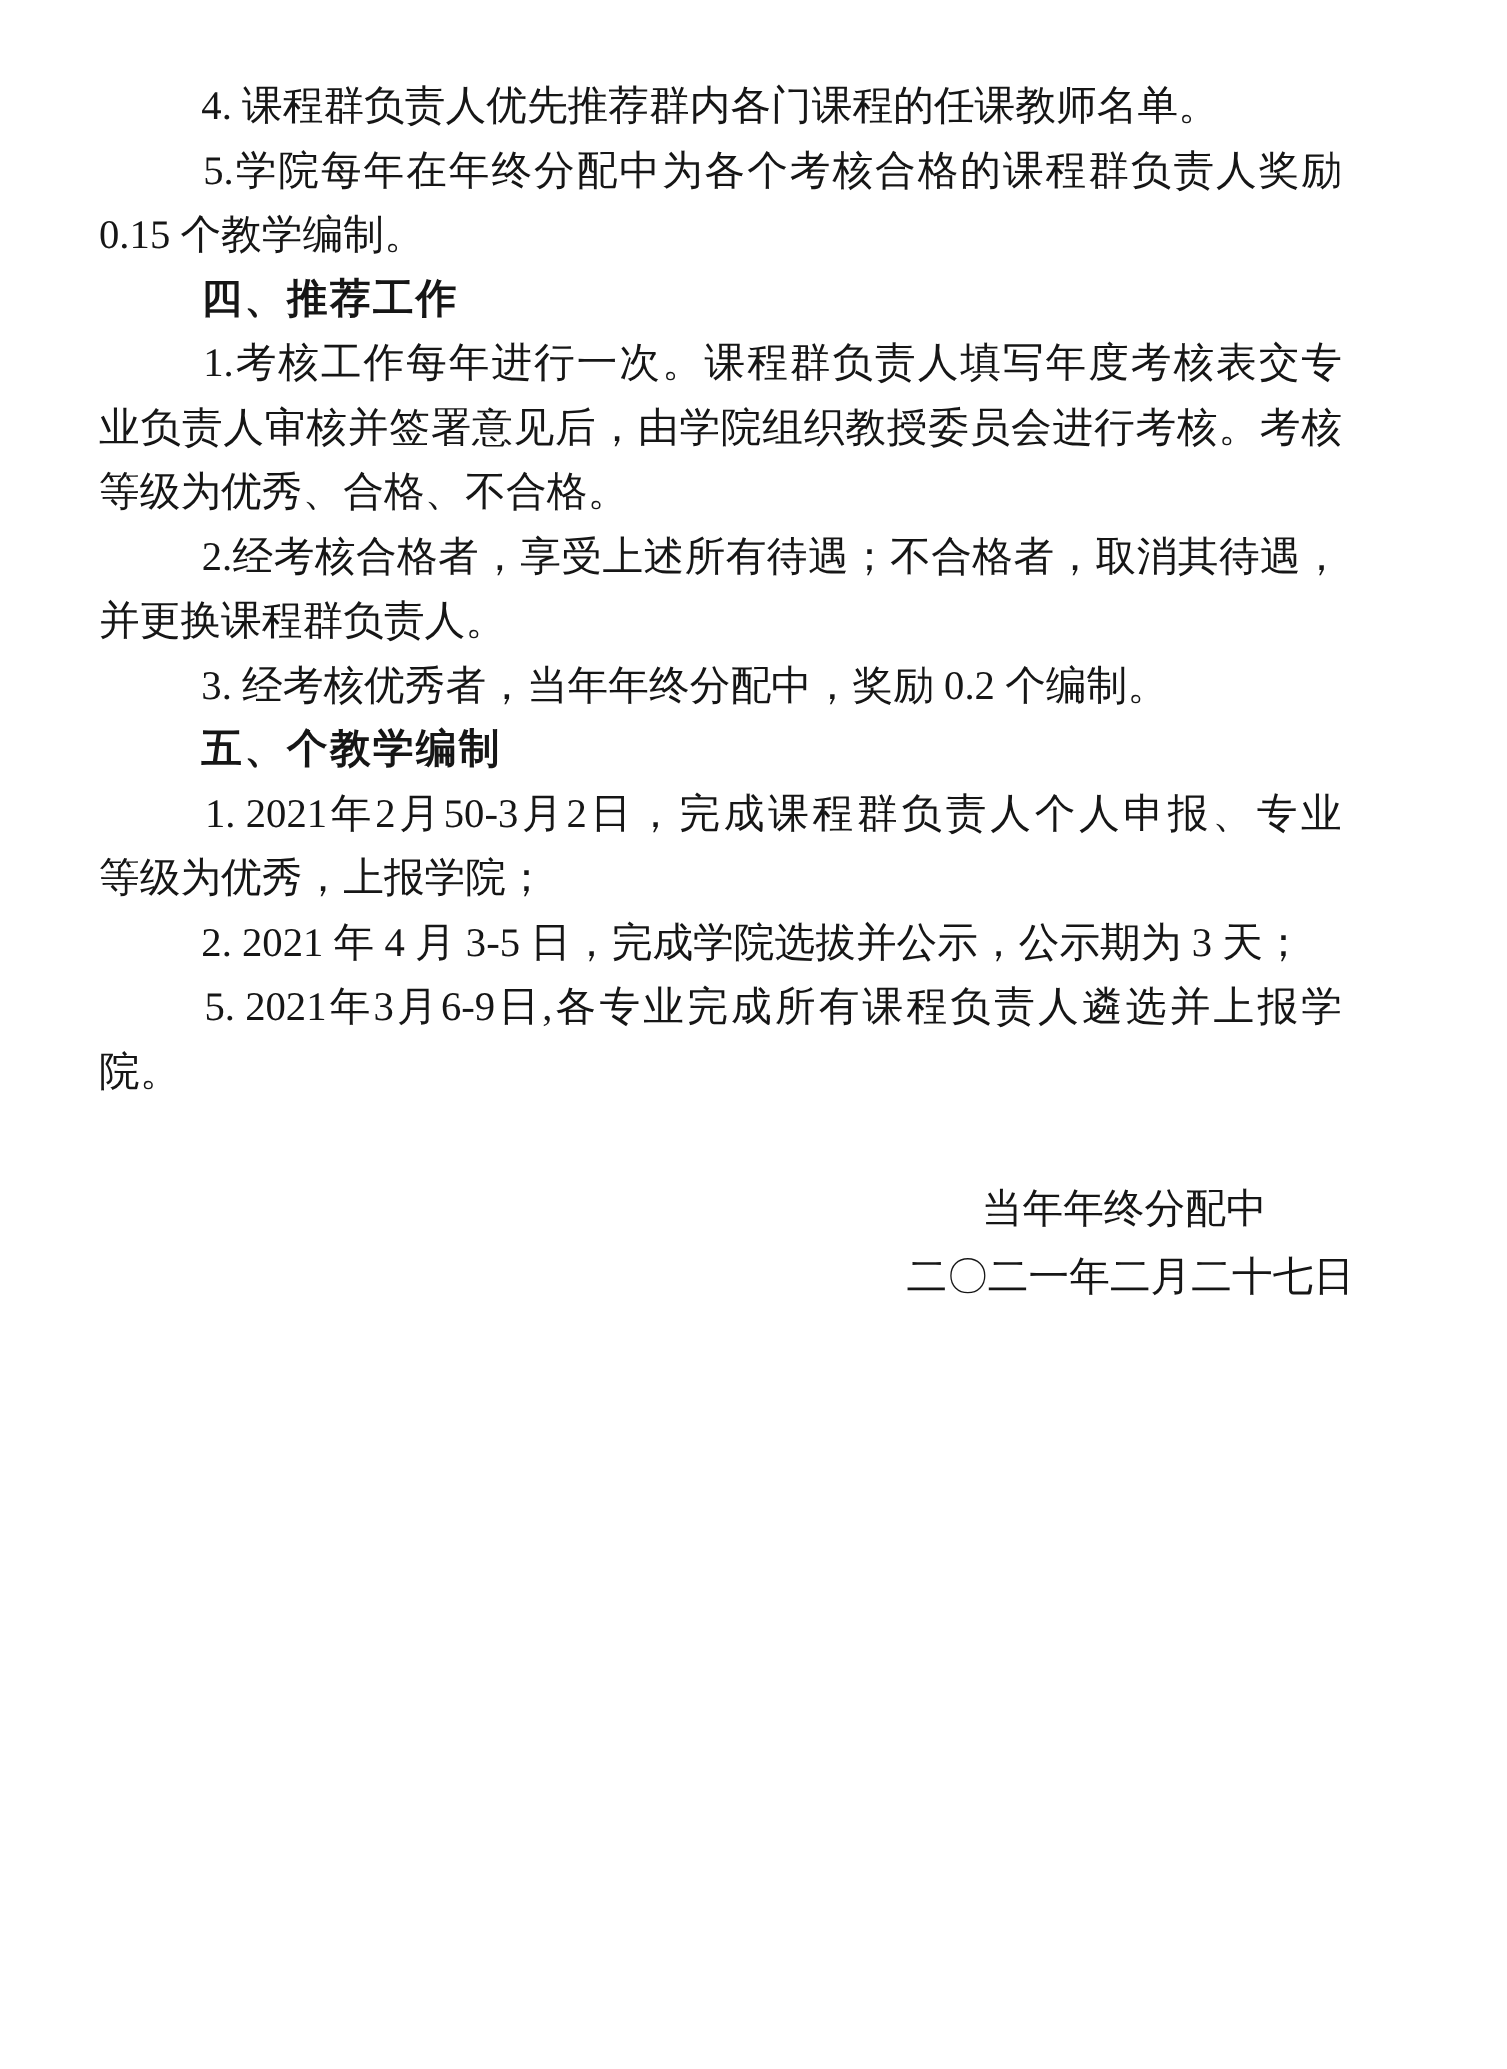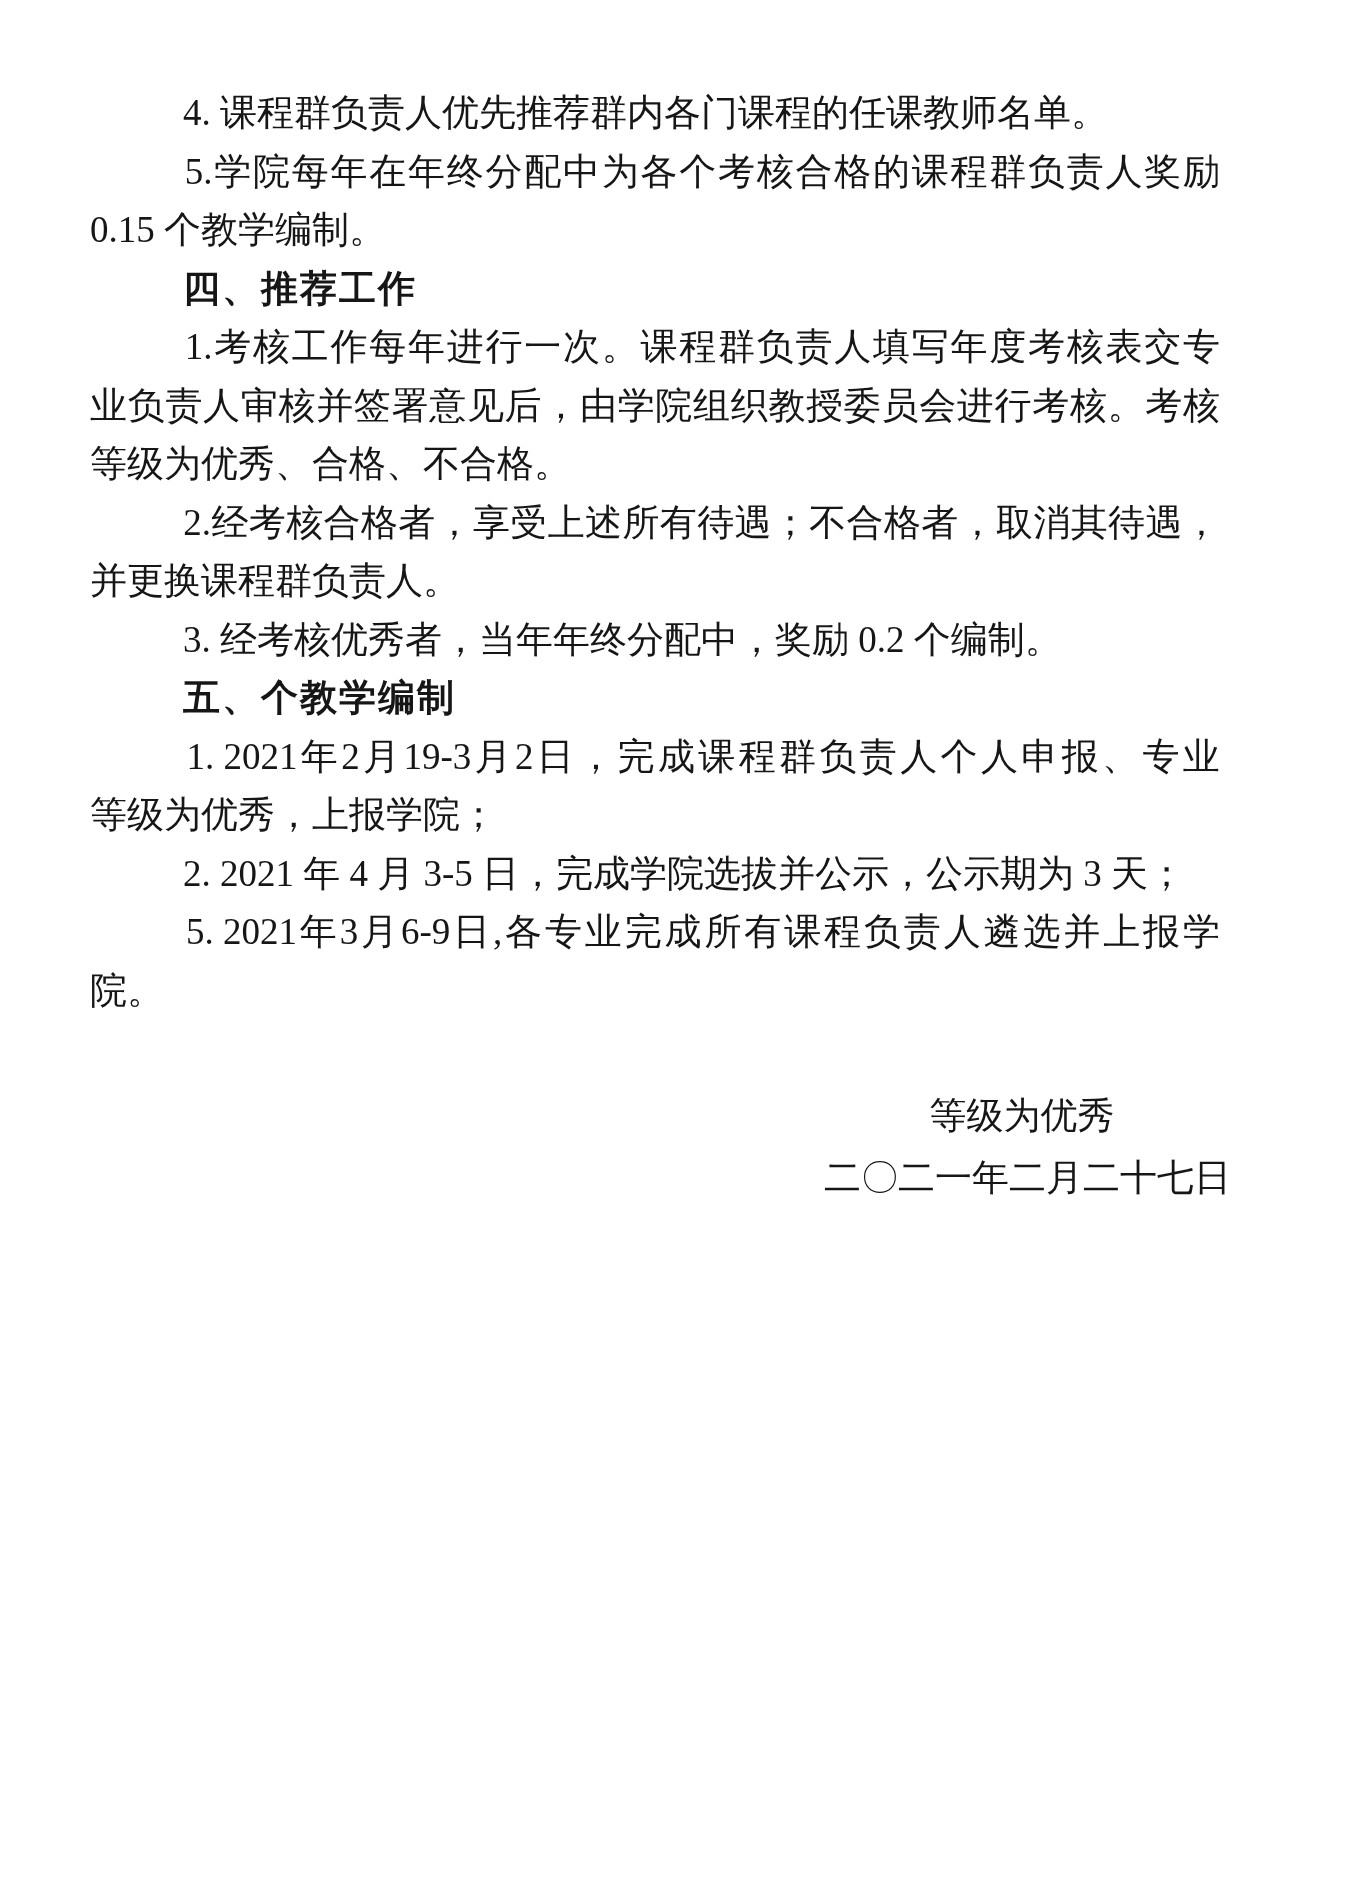--- a/index.html
+++ b/index.html
@@ -11,21 +11,21 @@
     position: relative;
     width: 1370px;
     height: 1881px;
     background: #ffffff;
     overflow: hidden;
     font-family: "Liberation Serif", "DejaVu Serif", serif;
     color: #161616;
   }
   .doc {
     position: absolute;
-    top: 84px;
+    top: 68px;
     left: 90px;
     right: 150px;
   }
   .line {
     height: 58.5px;
     line-height: 58.5px;
     font-size: 37px;
     white-space: nowrap;
   }
   .line.indent {
@@ -196,21 +196,21 @@
         </div>
         <div class="line">并更换课程群负责人。</div>
         <div class="line indent">3. 经考核优秀者，当年年终分配中，奖励 0.2 个编制。</div>
         <div class="line heading">五、个教学编制</div>
         <div class="line jline">
           <span class="ind-spacer"></span>
           <span>1. 2021 </span>
           <span>年</span>
           <span> 2 </span>
           <span>月</span>
-          <span> 19-3 </span>
+          <span> 50-3 </span>
           <span>月</span>
           <span> 2 </span>
           <span>日</span>
           <span>，</span>
           <span>完</span>
           <span>成</span>
           <span>课</span>
           <span>程</span>
           <span>群</span>
           <span>负</span>
@@ -251,17 +251,17 @@
           <span>选</span>
           <span>并</span>
           <span>上</span>
           <span>报</span>
           <span>学</span>
         </div>
         <div class="line">院。</div>
         <div class="line"></div>
       </div>
     <div class="sig-wrap">
-      <div class="sig-line">等级为优秀</div>
+      <div class="sig-line">当年年终分配中</div>
       <div class="sig-line">二〇二一年二月二十七日</div>
     </div>
   </div>
 </div>
 
 </body></html>

